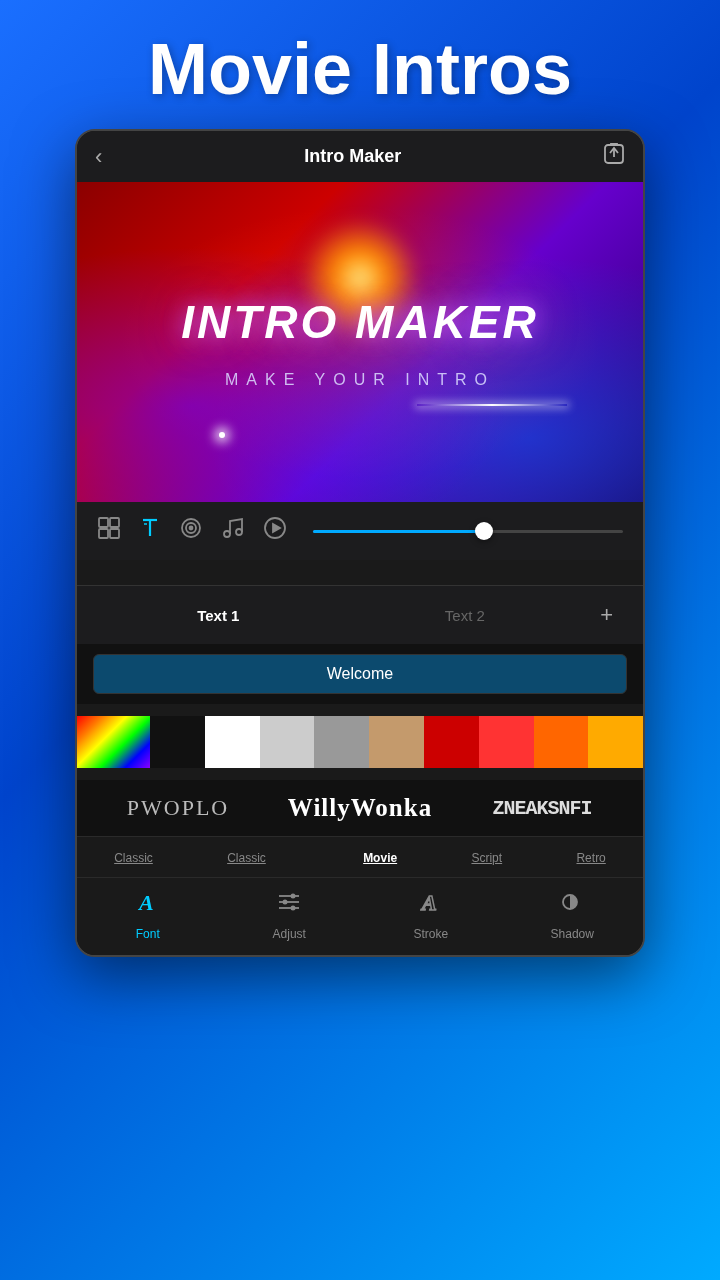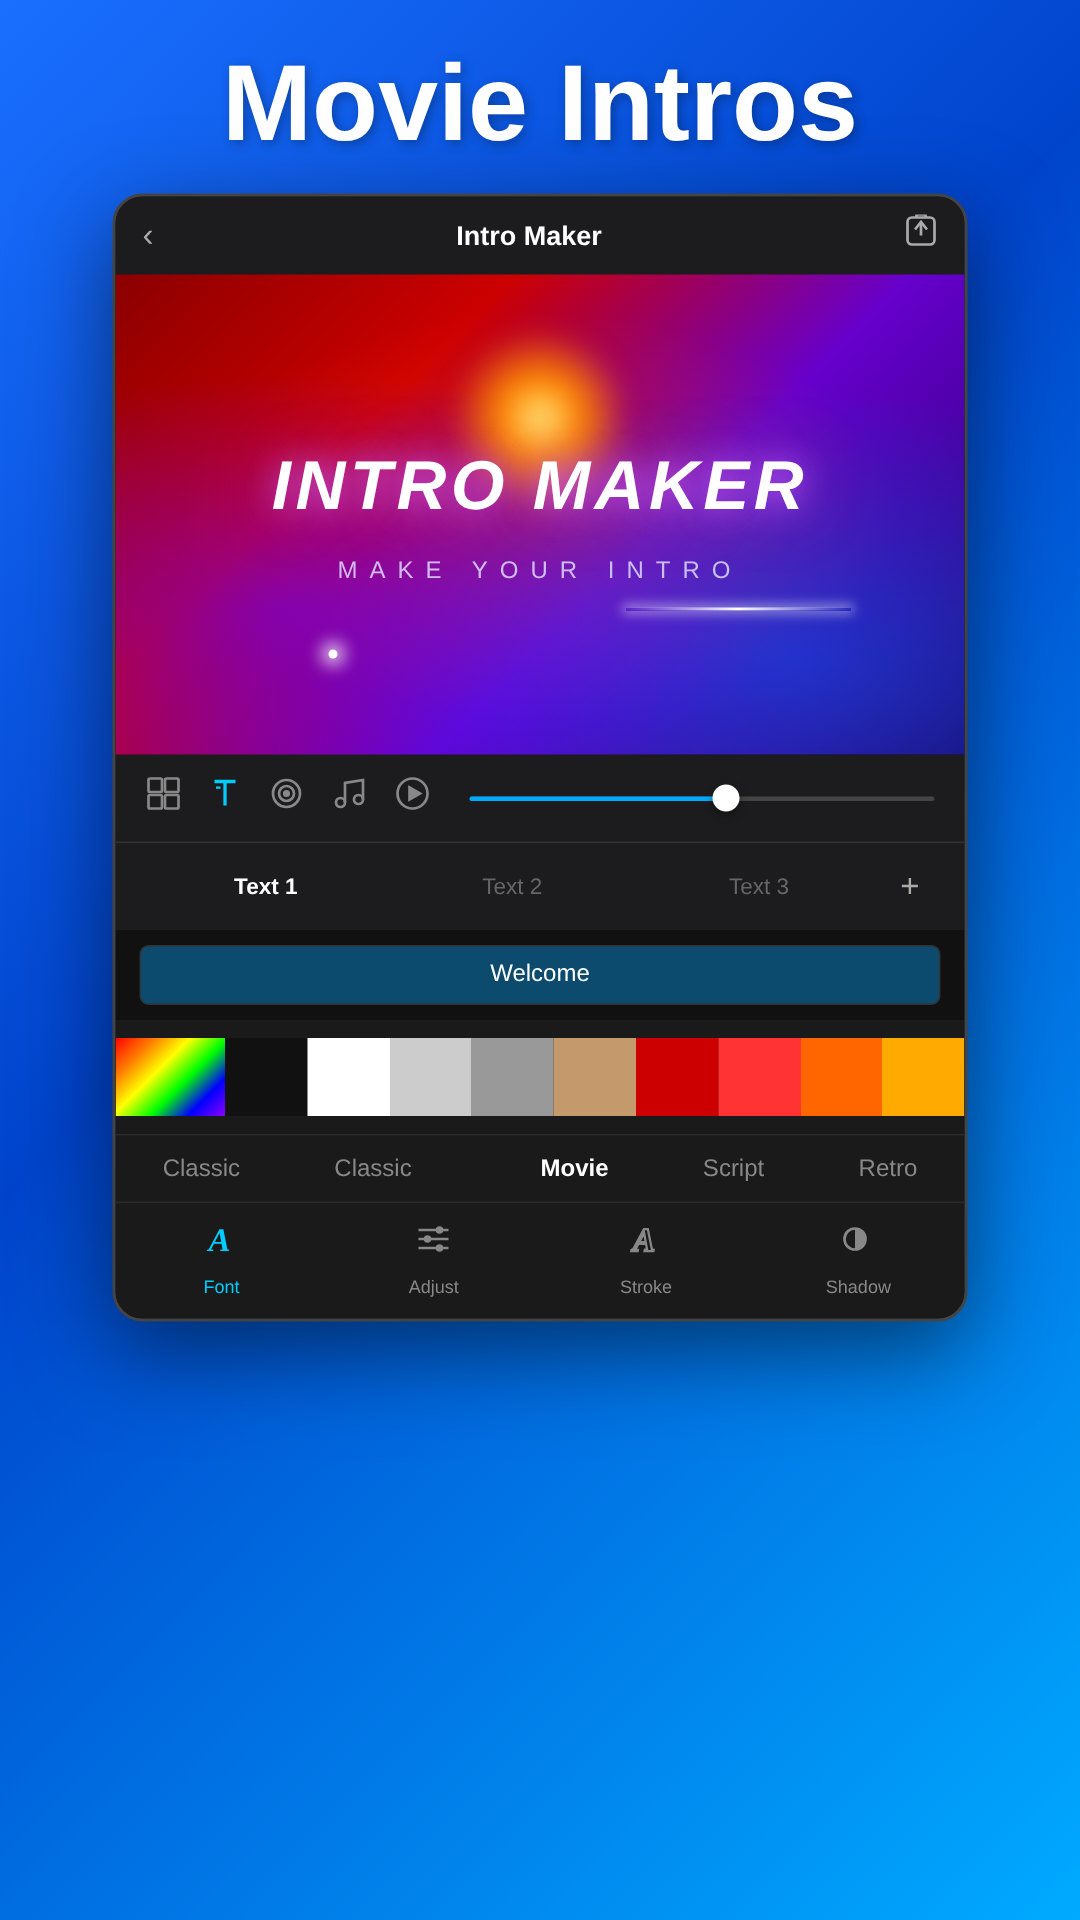--- a/index.html
+++ b/index.html
@@ -173,20 +173,21 @@
     }
 
     
     .text-tabs {
       background: #1c1c1e;
       border-top: 1px solid #333;
       display: flex;
       align-items: center;
       padding: 10px 20px;
       gap: 4px;
+      margin-top: 25px;
     }
     .text-tab {
       flex: 1;
       text-align: center;
       padding: 6px 8px;
       border-radius: 6px;
       cursor: pointer;
       font-size: 15px;
     }
     .text-tab.active {
@@ -266,23 +267,24 @@
     .font-categories {
       background: #1a1a1a;
       display: flex;
       align-items: center;
       justify-content: space-around;
       padding: 10px 0 8px;
       border-top: 1px solid #2a2a2a;
     }
     .font-cat {
       color: #888;
-      font-size: 16px;
+      font-size: 12px;
       cursor: pointer;
       padding: 4px 8px;
+      text-decoration: underline;
     }
     .font-cat.active {
       color: white;
       font-weight: 600;
       margin-left: 23px;
     }
 
     
     .bottom-nav {
       background: #1a1a1a;
@@ -397,23 +399,20 @@
     </div>
   </div>
 
   <div class="text-tabs">
     <div class="text-tab active">
       <span>Text 1</span>
     </div>
     <div class="text-tab inactive">
       <span>Text 2</span>
     </div>
-    <div class="text-tab inactive">
-      <span>Text 3</span>
-    </div>
     <div class="add-tab">+</div>
   </div>
 
   <div class="text-input-row">
     <input class="text-input-box" type="text" value="Welcome" style="">
   </div>
 
   <div class="color-palette">
 
     <div class="color-swatch" style="background: linear-gradient(135deg, #ff0000, #ff7700, #ffff00, #00ff00, #0000ff, #8b00ff); flex: 1.2;"></div>
@@ -421,20 +420,31 @@
     <div class="color-swatch" style="background:#ffffff; flex:0.9;"></div>
     <div class="color-swatch" style="background:#cccccc; flex:0.9;"></div>
     <div class="color-swatch" style="background:#999999; flex:0.9;"></div>
     <div class="color-swatch" style="background:#c49a6c; flex:0.9;"></div>
     <div class="color-swatch" style="background:#cc0000; flex:0.9;"></div>
     <div class="color-swatch" style="background:#ff3333; flex:0.9;"></div>
     <div class="color-swatch" style="background:#ff6600; flex:0.9;"></div>
     <div class="color-swatch" style="background:#ffaa00; flex:0.9;"></div>
   </div>
 
+  <div class="font-preview">
+    <div class="font-sample" style="font-family: serif; letter-spacing:2px; color:#bbb; font-size:22px;">
+      <span>PWOPLO</span>
+    </div>
+    <div class="font-sample wonka" style="font-family: Georgia, serif; font-weight:900; font-size:25px;">
+      <span>WillyWonka</span>
+    </div>
+    <div class="font-sample grunge" style="font-family: 'Courier New', monospace; font-size:20px; letter-spacing:-1px; color:#ddd;">
+      <span>ZNEAKSNFI</span>
+    </div>
+  </div>
 
   <div class="font-categories">
     <div class="font-cat">
       <span>Classic</span>
     </div>
     <div class="font-cat">
       <span>Classic</span>
     </div>
     <div class="font-cat active">
       <span>Movie</span>

